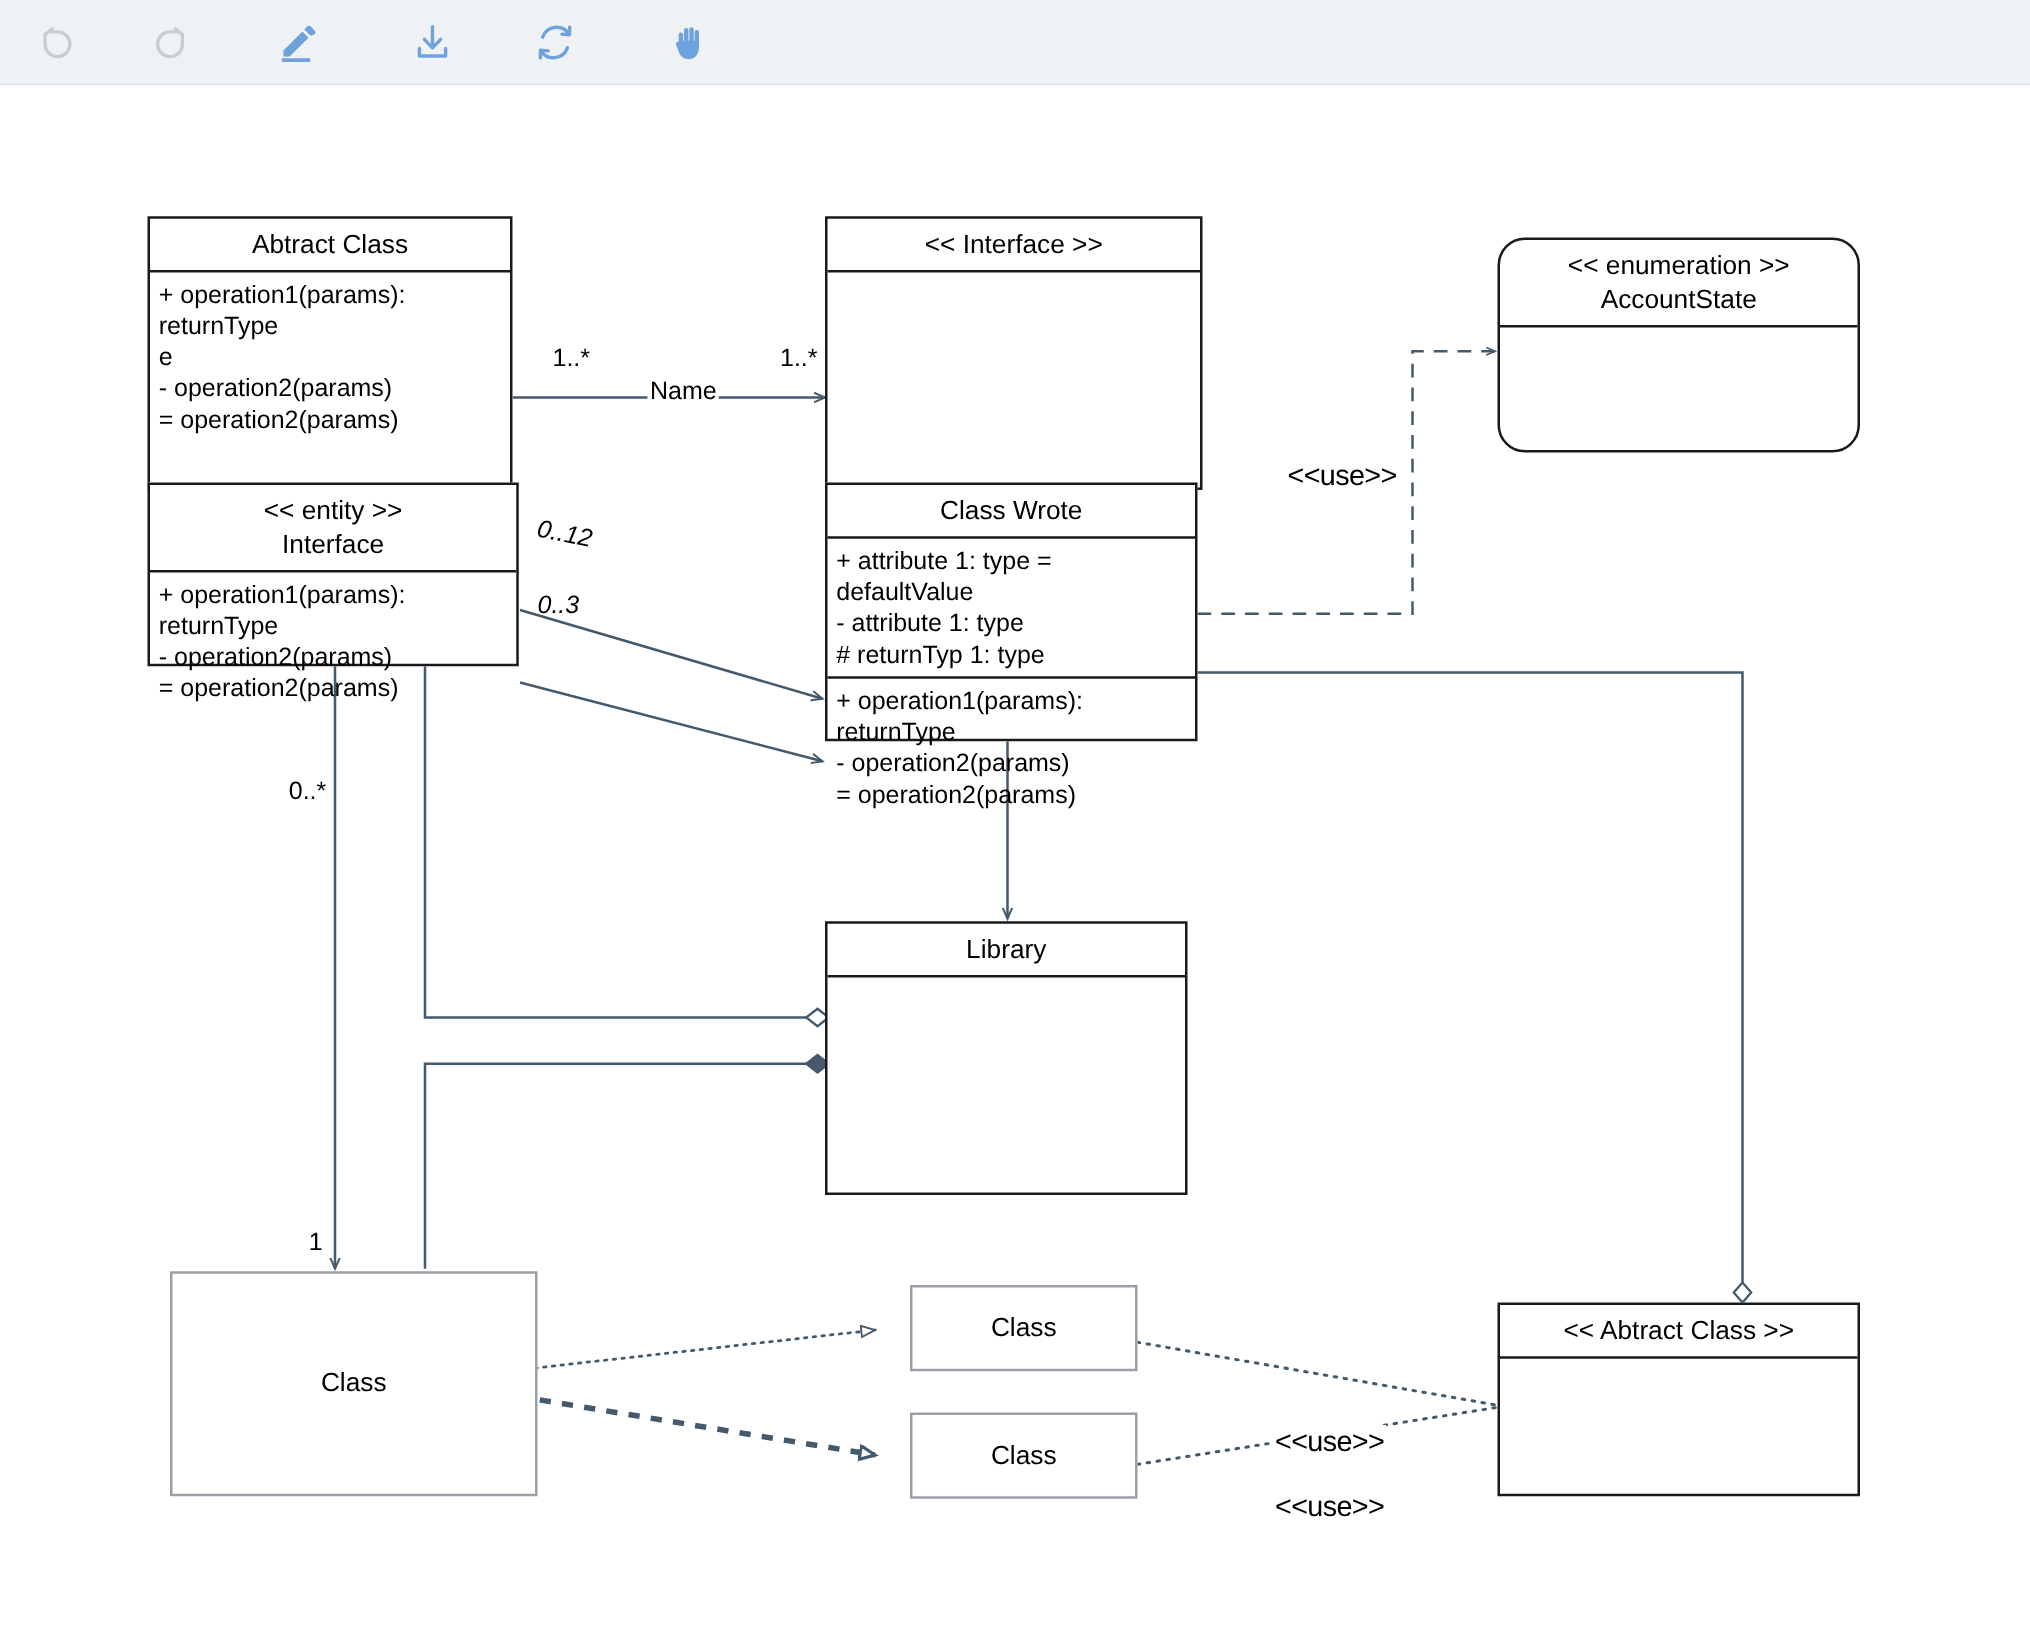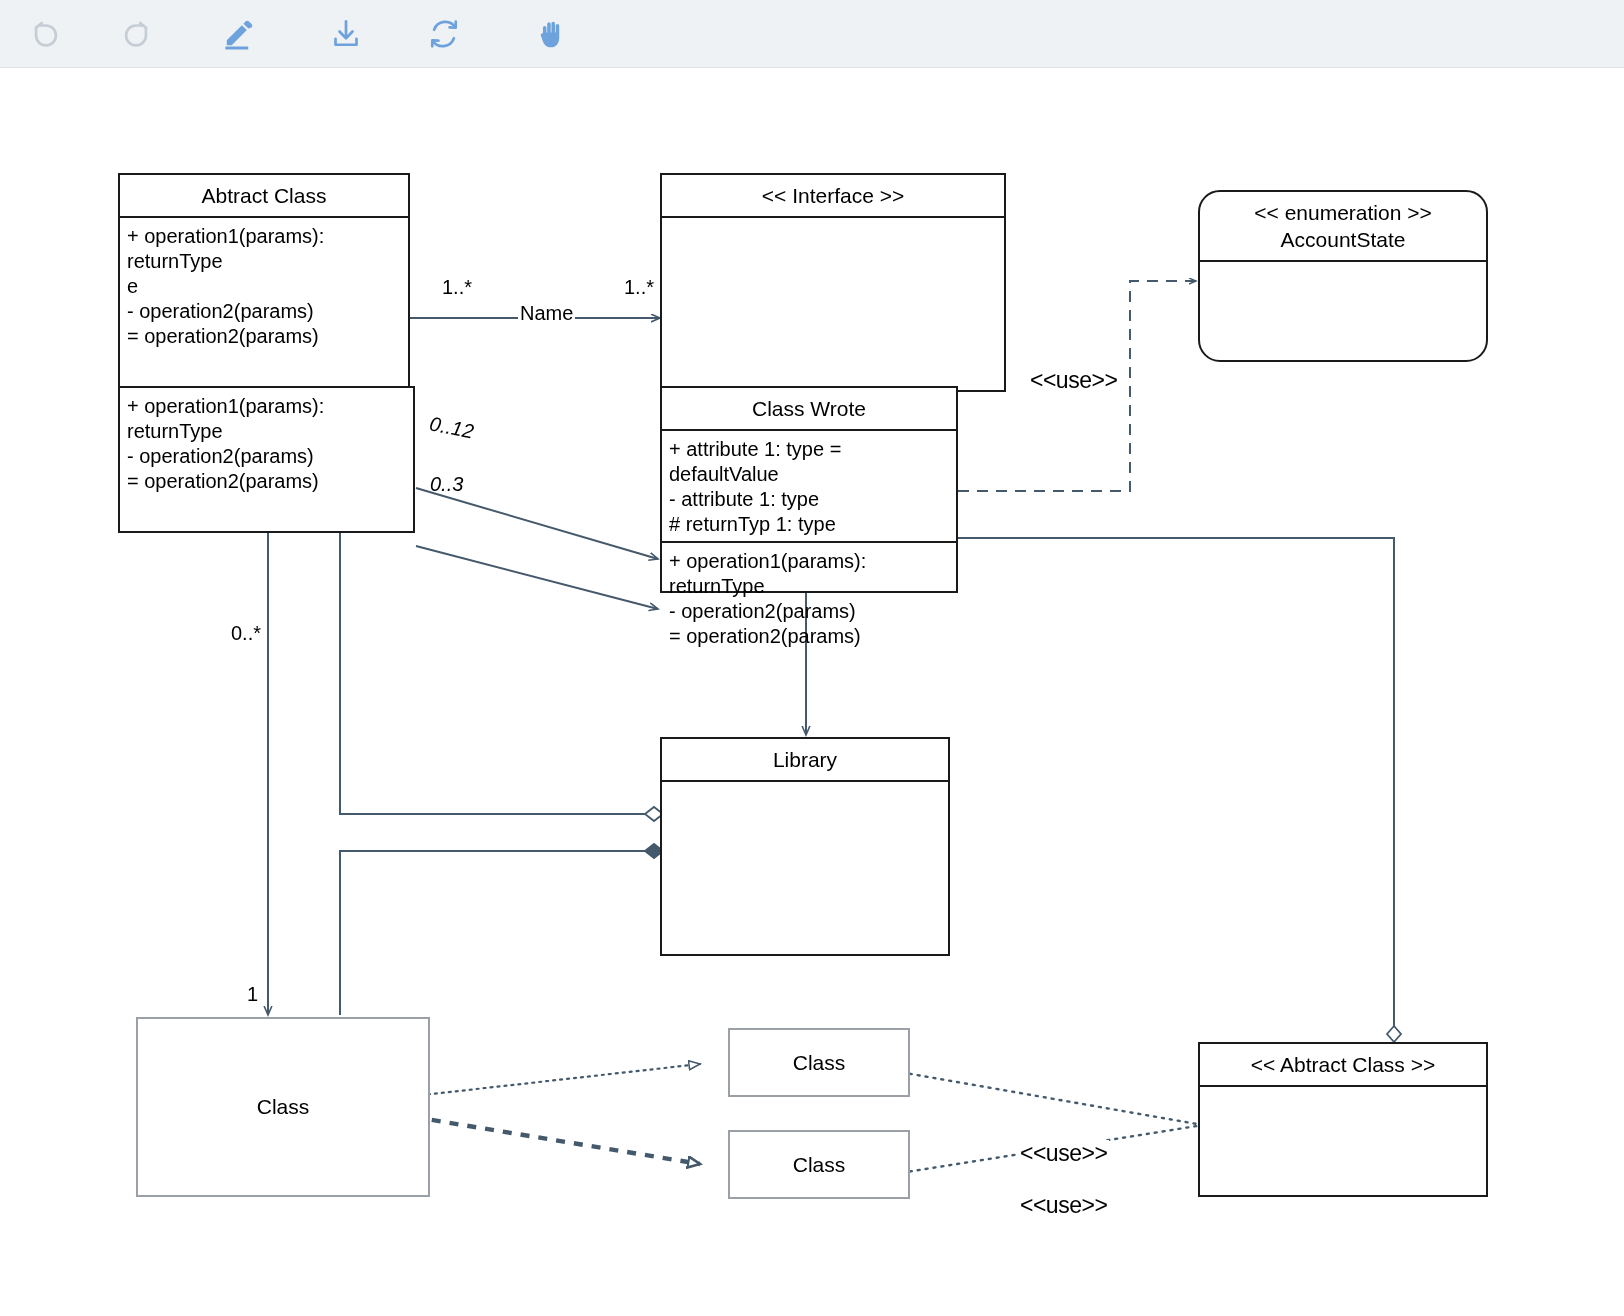--- a/index.html
+++ b/index.html
@@ -288,34 +288,38 @@
   <div class="uml-box" style="left:118px; top:105px; width:292px; height:219px;">
     <div class="compartment c-title">Abtract Class</div>
     <div class="compartment c-body">
       <div class="row">+ operation1(params): returnType</div>
       <div class="row">e</div>
       <div class="row">- operation2(params)</div>
       <div class="row">= operation2(params)</div>
     </div>
   </div>
 
-  <div class="uml-box" style="left:660px; top:105px; width:346px; height:219px;">
+  <div class="uml-box" style="left:660px; top:105px; width:302px; height:219px;">
     <div class="compartment c-title">&lt;&lt; Interface &gt;&gt;</div>
     <div class="compartment c-empty"></div>
   </div>
 
   <div class="uml-box" style="left:1198px; top:122px; width:290px; height:172px;border-radius:22px;">
     <div class="compartment c-title">
       <div>&lt;&lt; enumeration &gt;&gt;</div>
       <div>AccountState</div>
     </div>
     <div class="compartment c-empty"></div>
   </div>
 
   <div class="uml-box" style="left:118px; top:318px; width:297px; height:147px;">
+    <div class="compartment c-title">
+      <div>&lt;&lt; entity &gt;&gt;</div>
+      <div>Interface</div>
+    </div>
     <div class="compartment c-body">
       <div class="row">+ operation1(params): returnType</div>
       <div class="row">- operation2(params)</div>
       <div class="row">= operation2(params)</div>
     </div>
   </div>
 
   <div class="uml-box" style="left:660px; top:318px; width:298px; height:207px;">
     <div class="compartment c-title">Class Wrote</div>
     <div class="compartment c-body">

